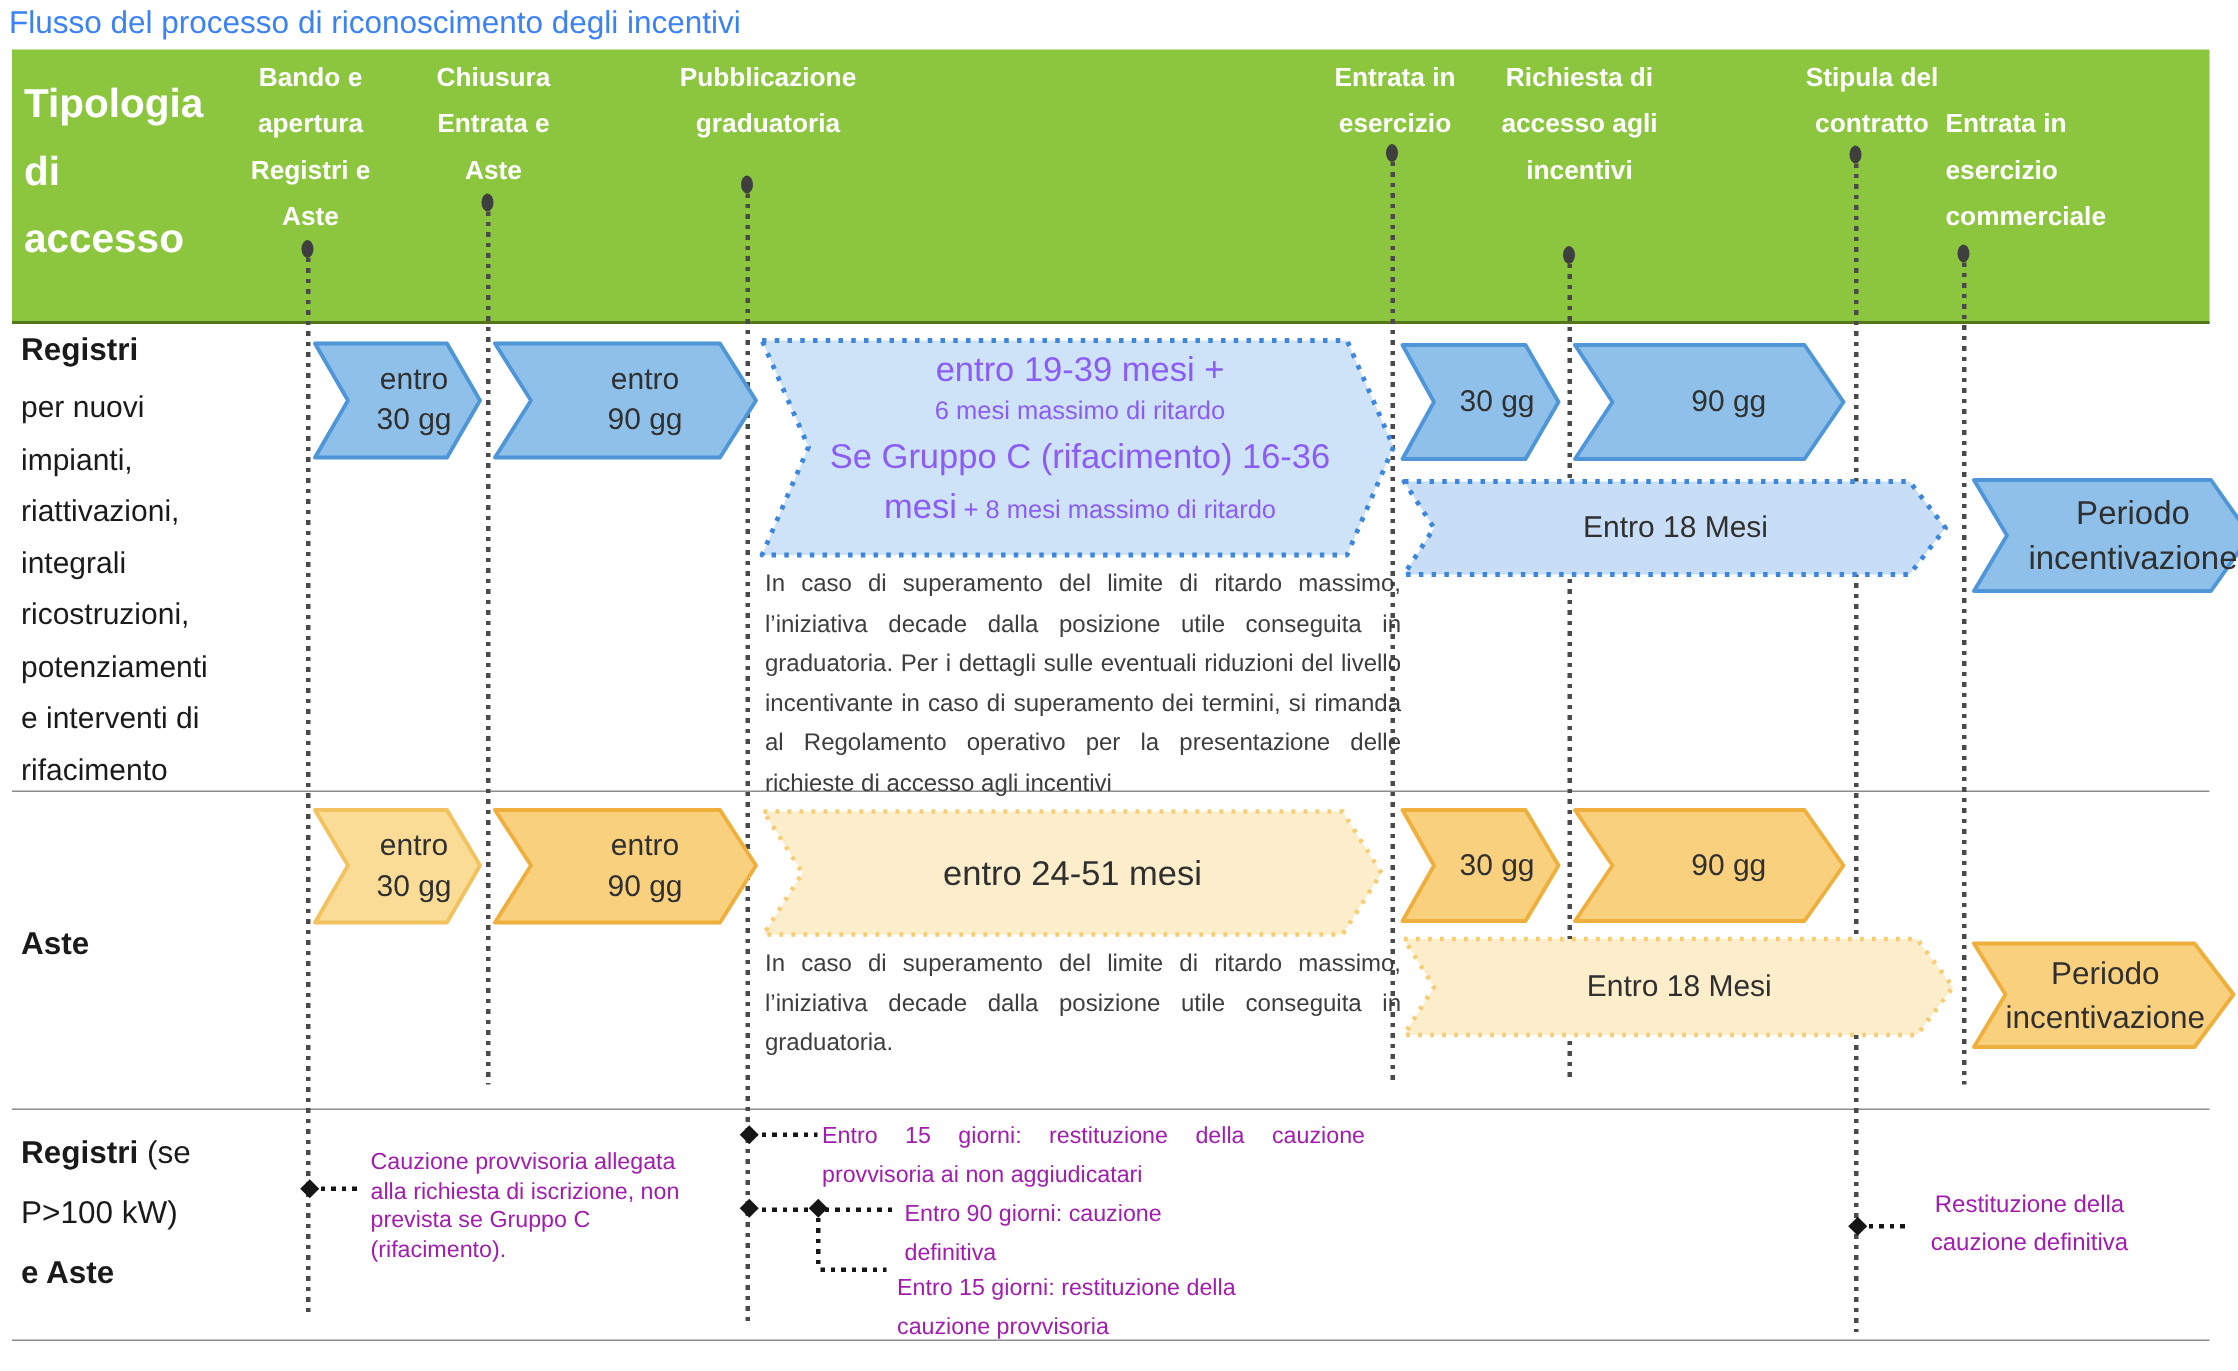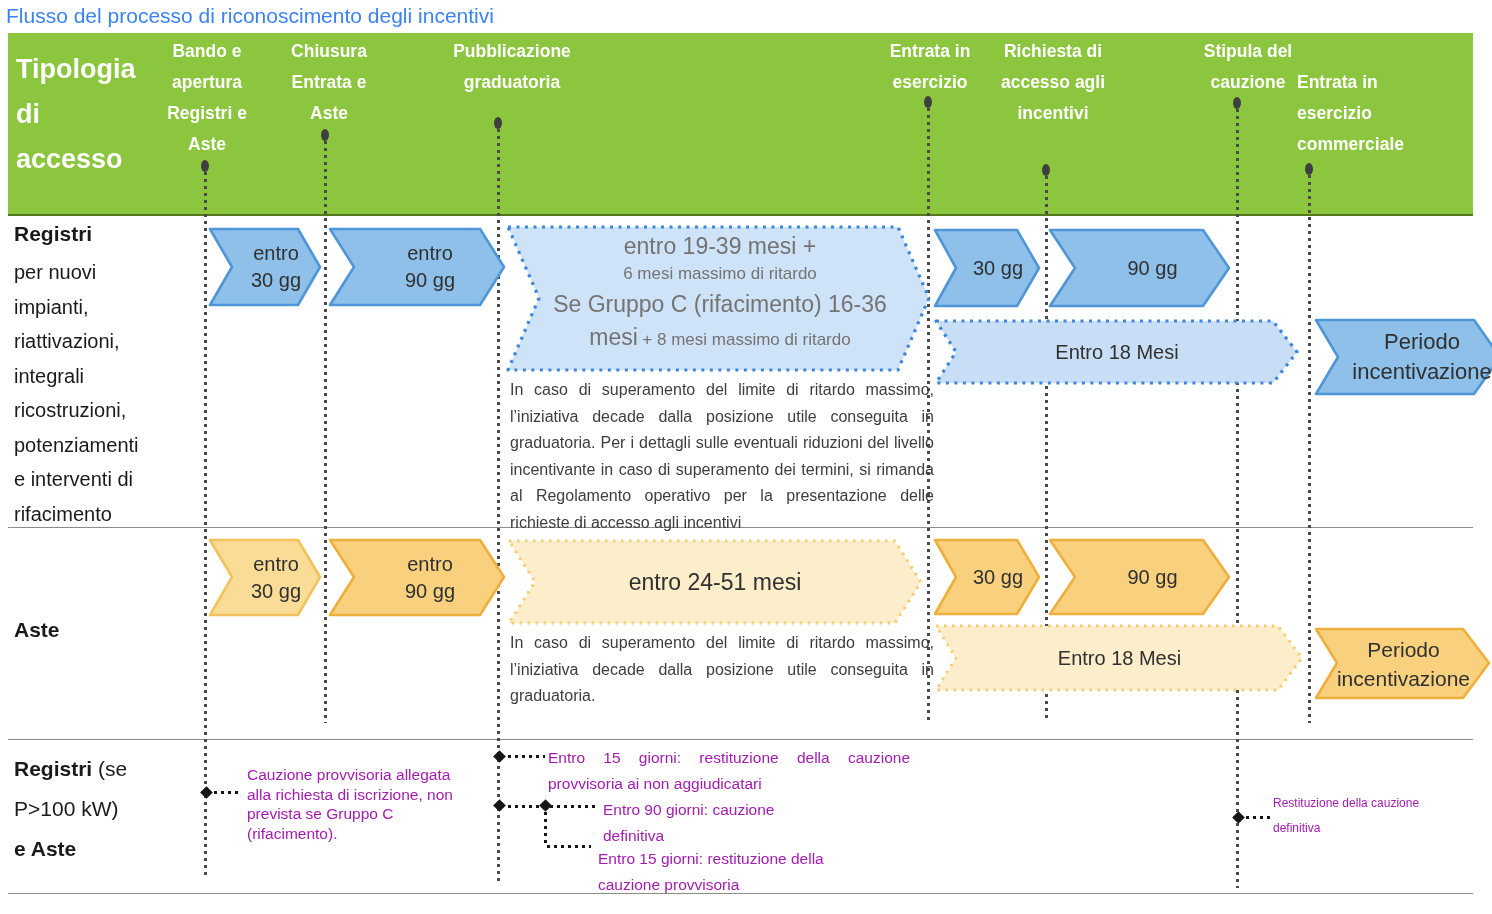--- a/index.html
+++ b/index.html
@@ -58,21 +58,21 @@
 Entrata e
 Aste</div>
 <div class="ms" style="left:427px;top:36px;width:170px;">Pubblicazione
 graduatoria</div>
 <div class="ms" style="left:870px;top:36px;width:120px;">Entrata in
 esercizio</div>
 <div class="ms" style="left:978px;top:36px;width:150px;">Richiesta di
 accesso agli
 incentivi</div>
 <div class="ms" style="left:1183px;top:36px;width:130px;">Stipula del
-cauzione</div>
+contratto</div>
 <div class="ms" style="left:1297px;top:67px;width:140px;text-align:left;">Entrata in
 esercizio
 commerciale</div>
 
 <div class="pin" style="left:201px;top:160px;"></div>
 <div class="vline" style="left:204px;top:172px;height:706px;"></div>
 <div class="pin" style="left:321px;top:129px;"></div>
 <div class="vline" style="left:324px;top:141px;height:582px;"></div>
 <div class="pin" style="left:494px;top:117px;"></div>
 <div class="vline" style="left:497px;top:129px;height:755px;"></div>
@@ -113,21 +113,21 @@
     </svg>
   </div>
 <div class="at" style="left:330px;top:227px;width:176px;height:80px;padding-left:12px;">entro
 90 gg</div>
 
 <div class="arr" style="left:506px;top:224px;">
   <svg width="426" height="149">
     <polygon class="f-bluelight" points="2,3 392,3 423,74 392,146 2,146 33,74"></polygon>
     </svg>
   </div>
-<div class="abs" style="left:530px;top:231px;width:380px;text-align:center;color:#737373;z-index:4;">
+<div class="abs" style="left:530px;top:231px;width:380px;text-align:center;color:#8b5cf6;z-index:4;">
   <div style="font-size:23px;line-height:30px;">entro 19-39 mesi +</div>
   <div style="font-size:17px;line-height:25px;">6 mesi massimo di ritardo</div>
   <div style="font-size:23px;line-height:36px;">Se Gruppo C (rifacimento) 16-36</div>
   <div style="line-height:30px;"><span style="font-size:23px;">mesi</span> <span style="font-size:17px;">+ 8 mesi massimo di ritardo</span></div>
 </div>
 
 <div class="note" style="left:510px;top:377px;width:424px;">In caso di superamento del limite di ritardo massimo, l’iniziativa decade dalla posizione utile conseguita in graduatoria. Per i dettagli sulle eventuali riduzioni del livello incentivante in caso di superamento dei termini, si rimanda al Regolamento operativo per la presentazione delle richieste di accesso agli incentivi</div>
 
 <div class="arr" style="left:935px;top:228px;">
   <svg width="106" height="80">
@@ -230,13 +230,13 @@
 <div class="hdots" style="left:508px;top:805px;width:88px;"></div>
 <div class="diamond" style="left:541px;top:801px;"></div>
 <div class="vdots" style="left:544px;top:812px;height:34px;"></div>
 <div class="ann" style="left:603px;top:797px;width:215px;line-height:26px;">Entro 90 giorni: cauzione definitiva</div>
 
 <div class="hdots" style="left:547px;top:845px;width:44px;"></div>
 <div class="ann" style="left:598px;top:846px;width:265px;line-height:26px;">Entro 15 giorni: restituzione della cauzione provvisoria</div>
 
 <div class="diamond" style="left:1234px;top:813px;"></div>
 <div class="hdots" style="left:1246px;top:816px;width:24px;"></div>
-<div class="ann" style="left:1273px;top:791px;width:160px;line-height:25px;font-size:12px;">Restituzione della cauzione definitiva</div>
+<div class="ann" style="left:1273px;top:791px;width:160px;line-height:25px;font-size:16px;text-align:center;">Restituzione della cauzione definitiva</div>
 
 </body></html>

